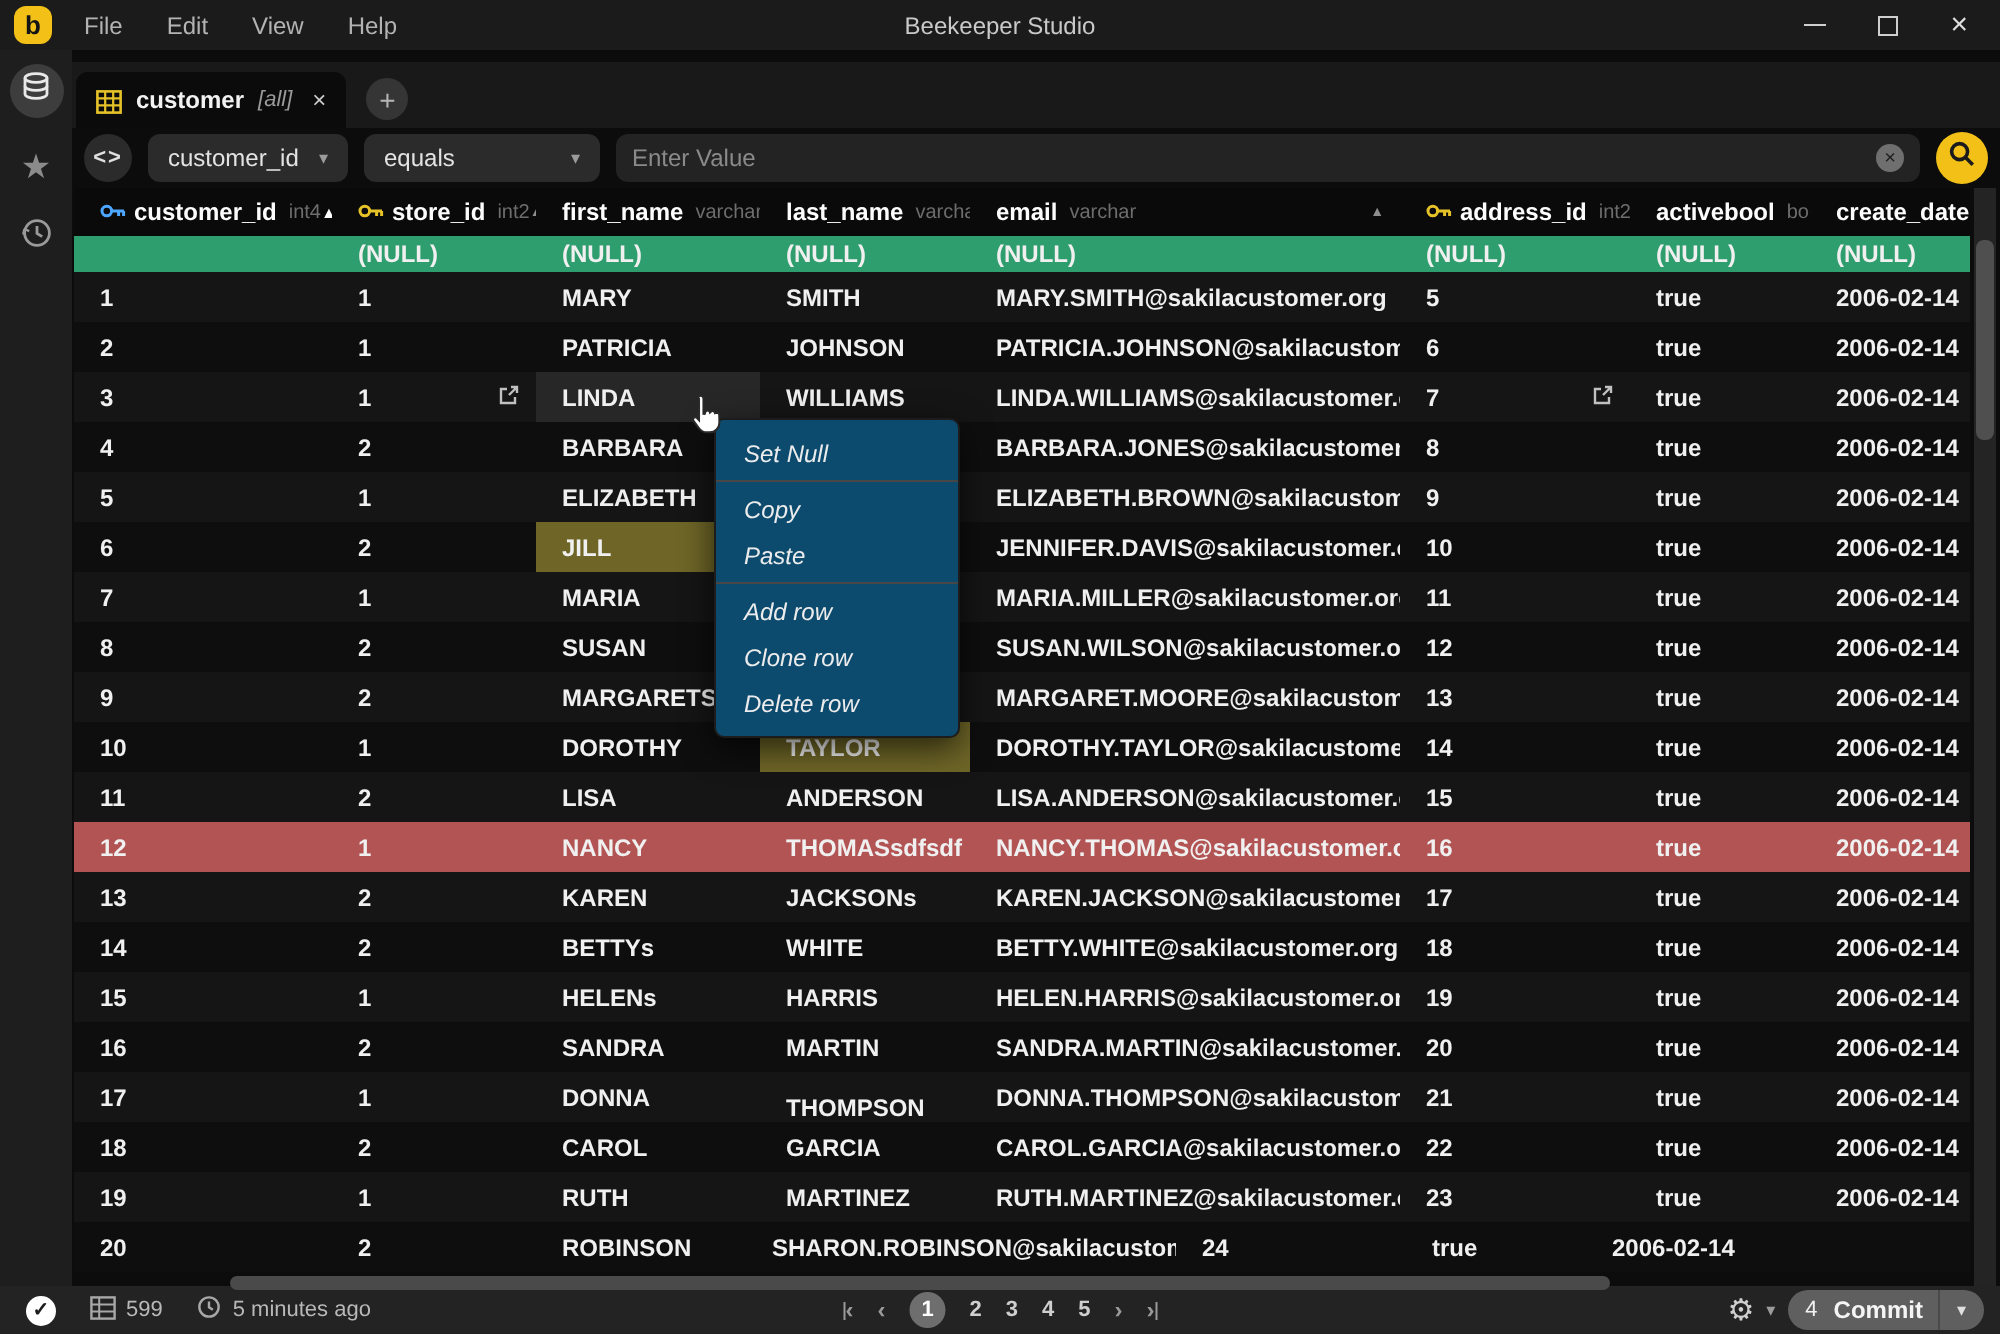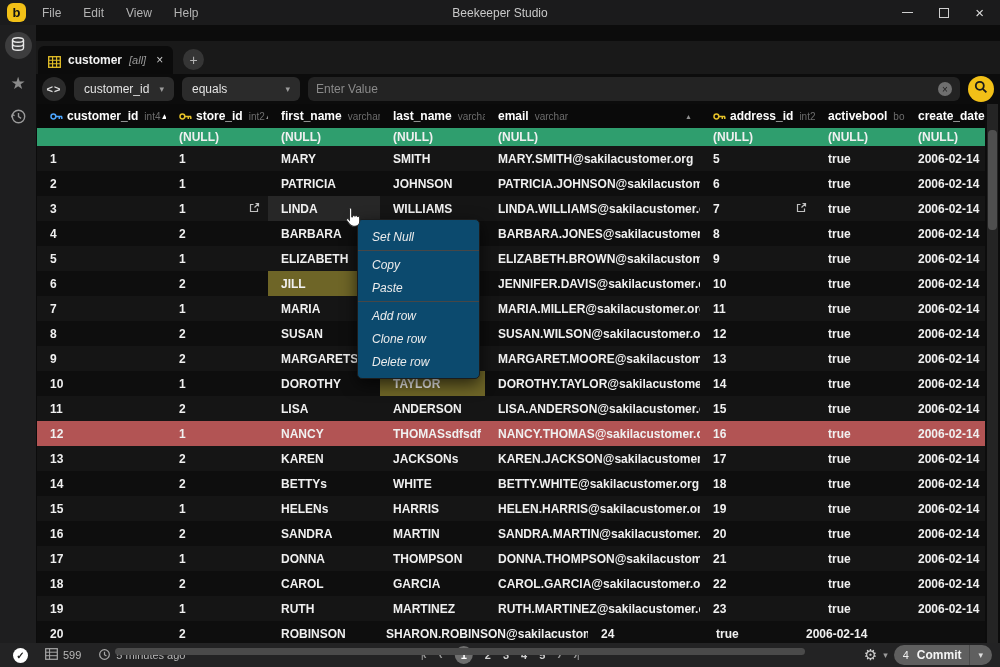--- a/index.html
+++ b/index.html
@@ -22,21 +22,21 @@
 
   
   .sidebar { position:absolute; left:0; top:25px; width:36px; height:618px; background:#1e1e1f;
     display:flex; flex-direction:column; align-items:center; z-index:5; }
   .sb-db { width:27px; height:27px; border-radius:50%; background:#3d3d3e; margin-top:7px;
     display:flex; align-items:center; justify-content:center; }
   .sb-star { color:#8b8b8b; font-size:17px; margin-top:14px; }
   .sb-hist { margin-top:14px; }
 
   
-  .main { position:absolute; left:36px; top:41px; width:964px; height:618px; background:#0c0c0c; }
+  .main { position:absolute; left:36px; top:31px; width:964px; height:618px; background:#0c0c0c; }
 
   
   .tabbar { position:relative; height:33px; background:#191919; display:flex; align-items:flex-end; }
   .tab { height:28px; margin-left:2px; background:#0b0b0b; border-radius:6px 6px 0 0;
     display:flex; align-items:center; padding:0 10px; gap:7px; }
   .tab-grid { width:13px; height:12px; }
   .tab-label { color:#f2f2f2; font-weight:bold; font-size:12px; }
   .tab-suffix { color:#9a9a9a; font-style:italic; font-size:11px; }
   .tab-close { color:#cccccc; font-size:12px; margin-left:3px; }
   .tab-add { width:21px; height:21px; border-radius:50%; background:#353535; color:#b5b5b5;
@@ -689,21 +689,21 @@
           <div class="row odd">
             <div class="cell" style="width: 129px;">
               <span>17</span>
             </div>
             <div class="cell" style="width: 102px;">
               <span>1</span>
             </div>
             <div class="cell" style="width: 112px;">
               <span>DONNA</span>
             </div>
-            <div class="cell" style="width: 105px;">
+            <div class="cell" style="width: 105px; align-items: flex-end;">
               <span>THOMPSON</span>
             </div>
             <div class="cell" style="width: 215px;">
               <span>DONNA.THOMPSON@sakilacustomer.org</span>
             </div>
             <div class="cell" style="width: 115px;">
               <span>21</span>
             </div>
             <div class="cell" style="width: 90px;">
               <span>true</span>

